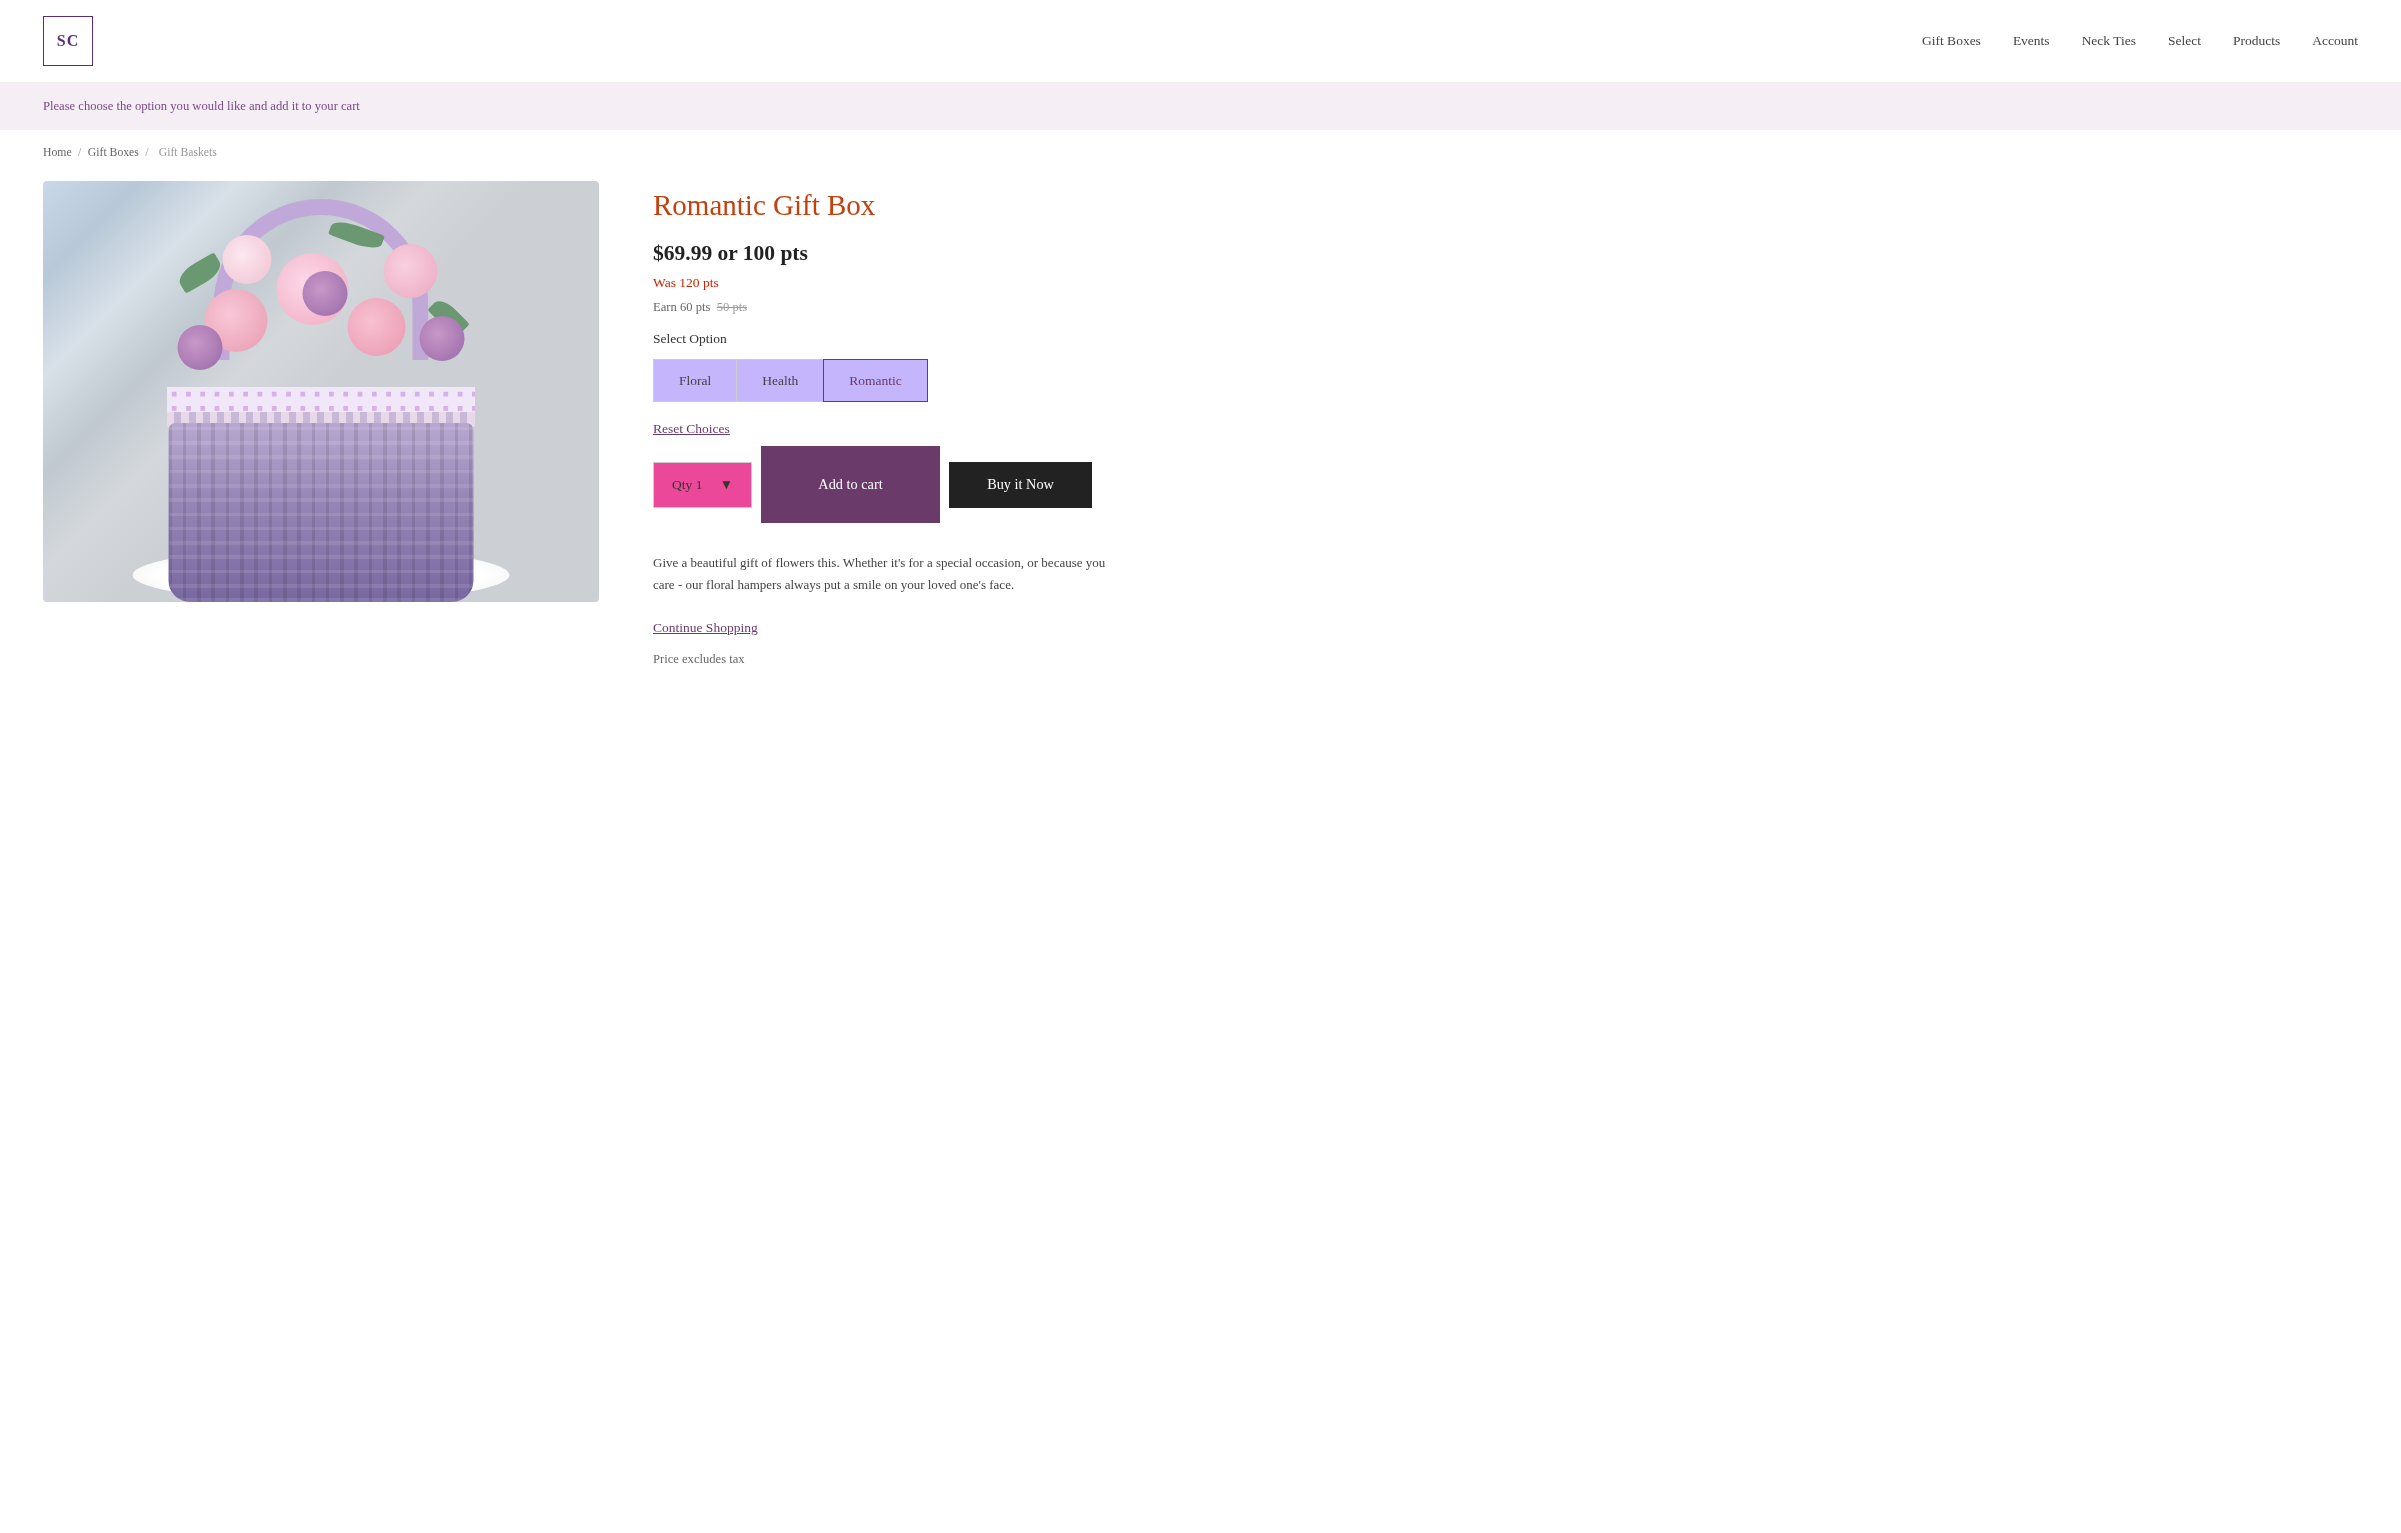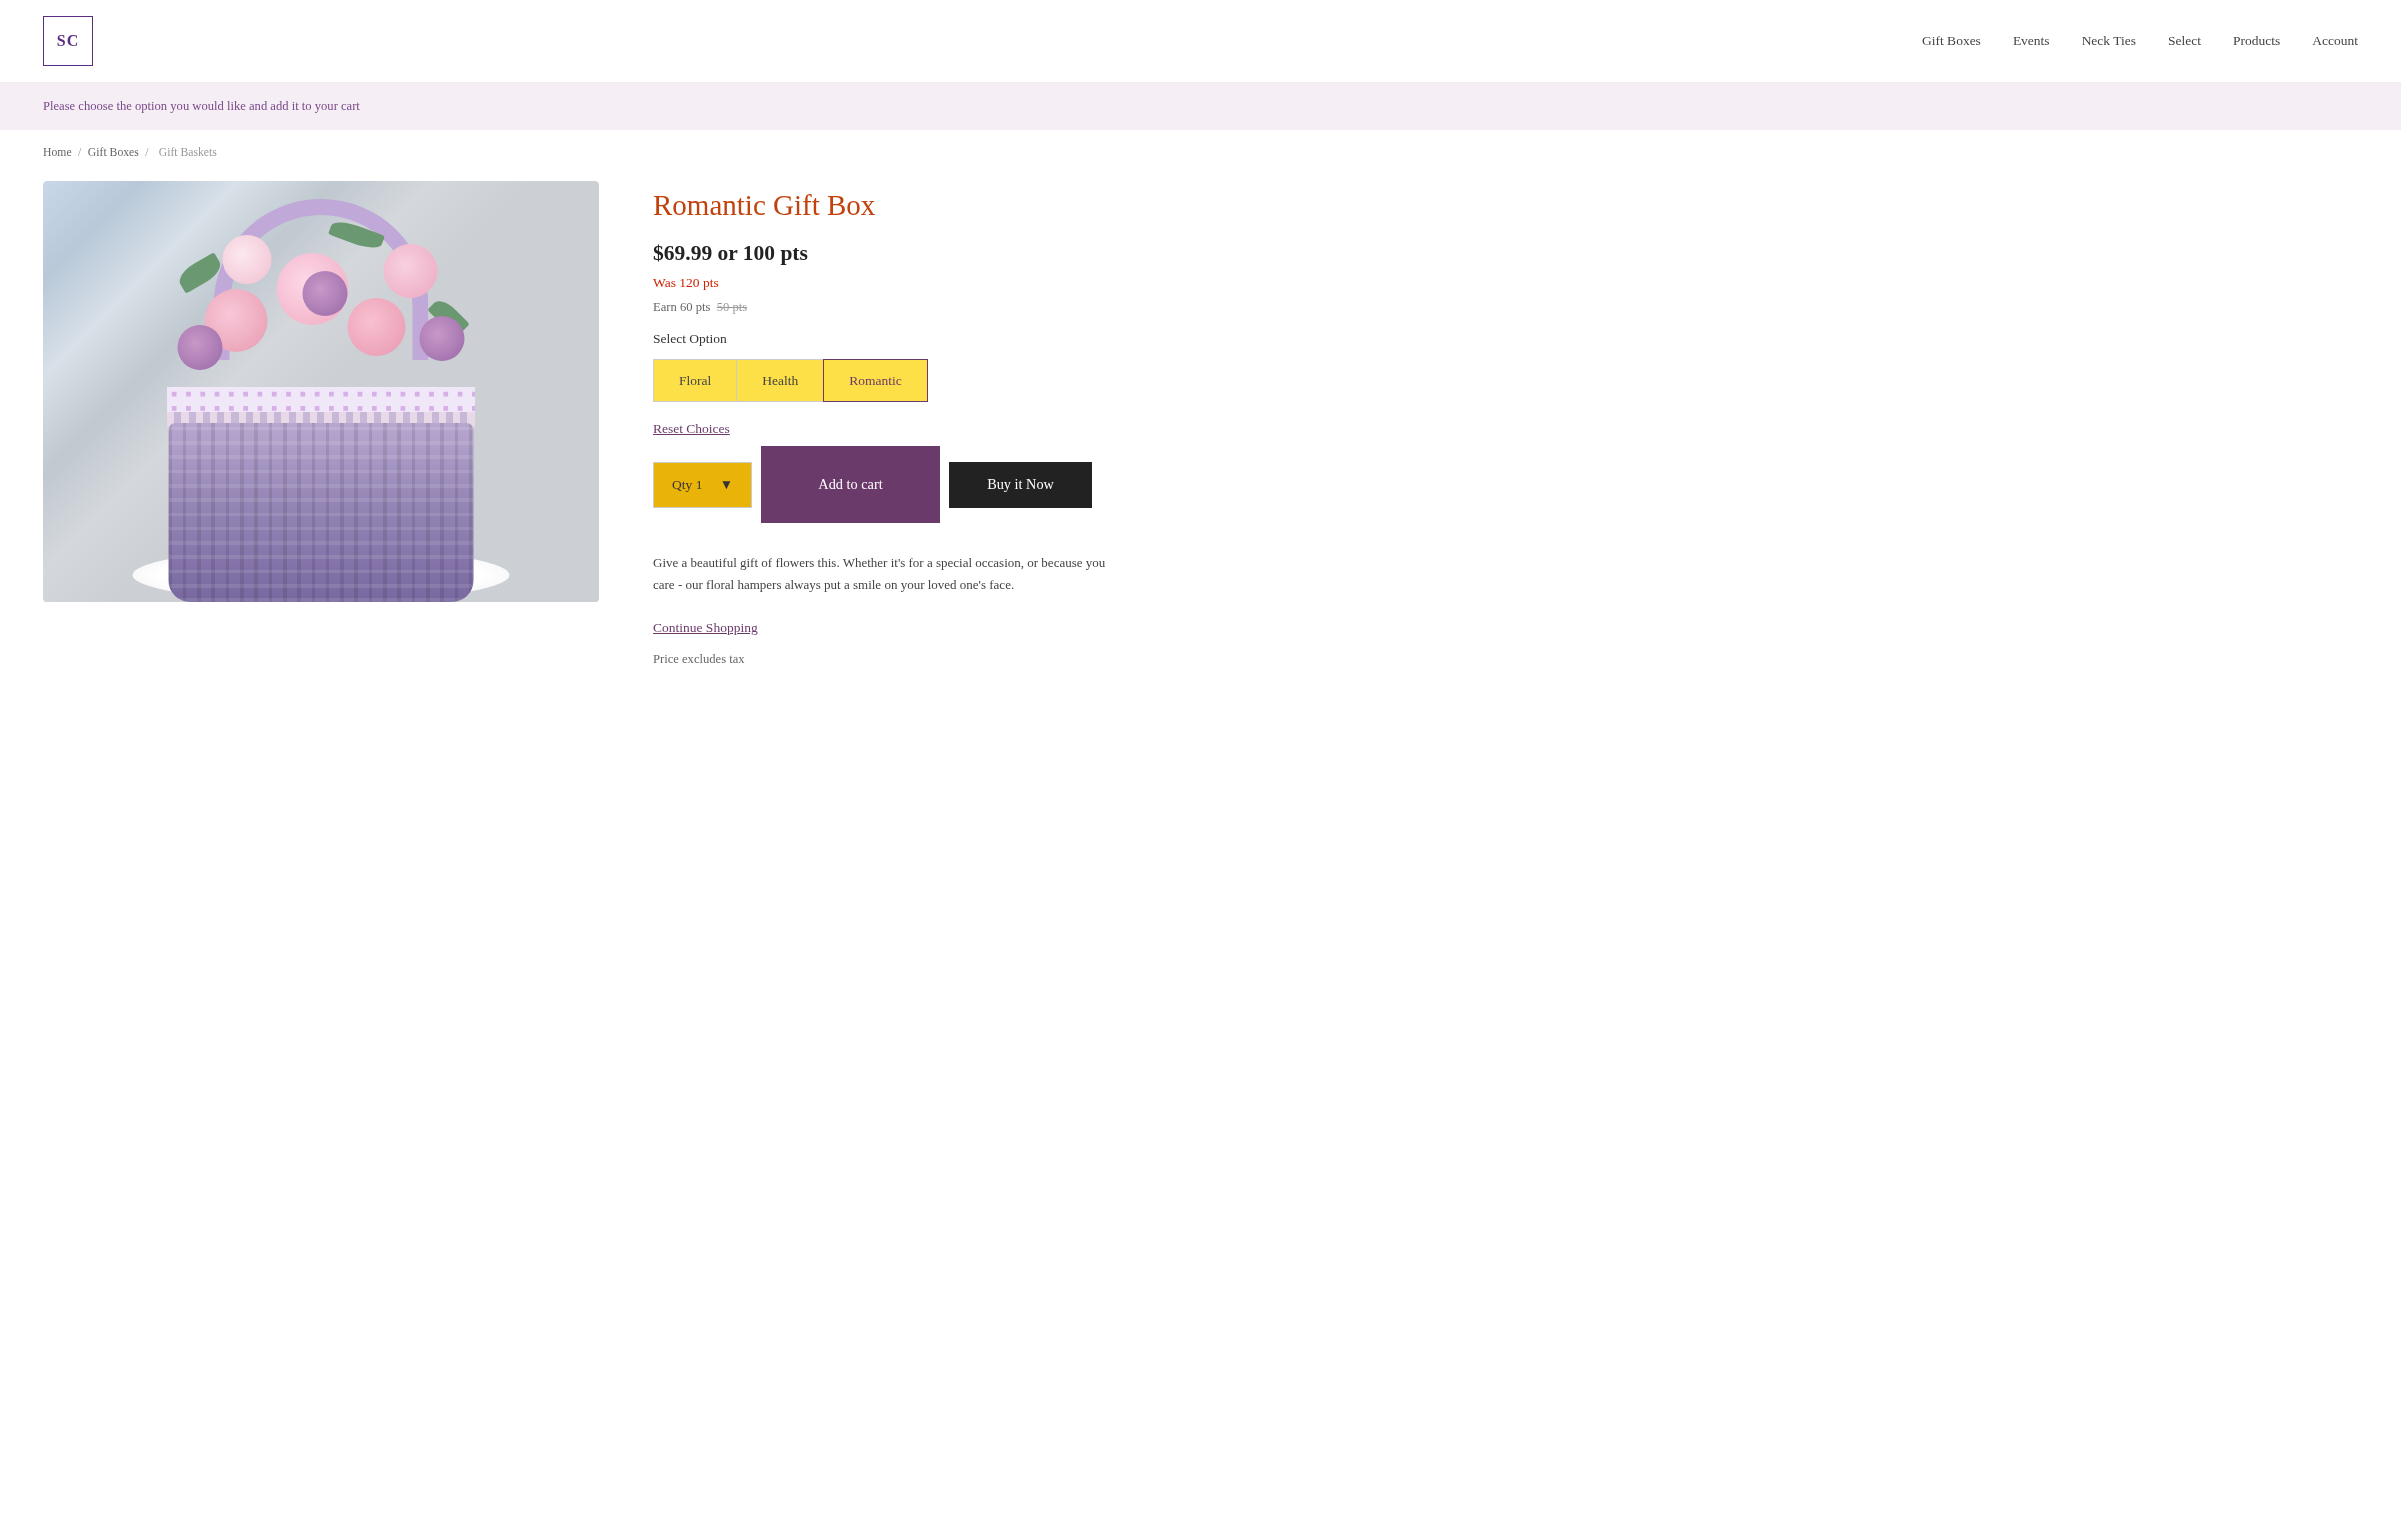--- a/index.html
+++ b/index.html
@@ -219,21 +219,21 @@
       margin-bottom: 12.6px;
     }
     .option-buttons {
       display: flex;
       gap: 0;
       margin-bottom: 18px;
     }
     .option-btn {
       padding: 12.6px 25px;
       border: 0.9px solid #ccc;
-      background: #fde047;
+      background: #c4b5fd;
       font-size: 13.5px;
       font-family: 'Georgia', serif;
       cursor: pointer;
       color: #444;
     }
     .option-btn:not(:last-child) { border-right: none; }
     .option-btn.selected {
       border: 1.8px solid #6a3a6a;
       color: #6a3a6a;
       z-index: 1;
@@ -250,21 +250,21 @@
       display: flex;
       gap: 9px;
       margin-bottom: 29px;
       align-items: center;
     }
     .qty-select {
       border: 0.9px solid #ccc;
       padding: 14.3px 18px;
       font-size: 13.5px;
       font-family: 'Georgia', serif;
-      background: #eab308;
+      background: #ec4899;
       cursor: pointer;
       min-width: 99px;
       display: flex;
       align-items: center;
       gap: 9px;
       justify-content: space-between;
     }
     .add-to-cart-btn {
       background: #6a3a6a;
       color: #fff;

